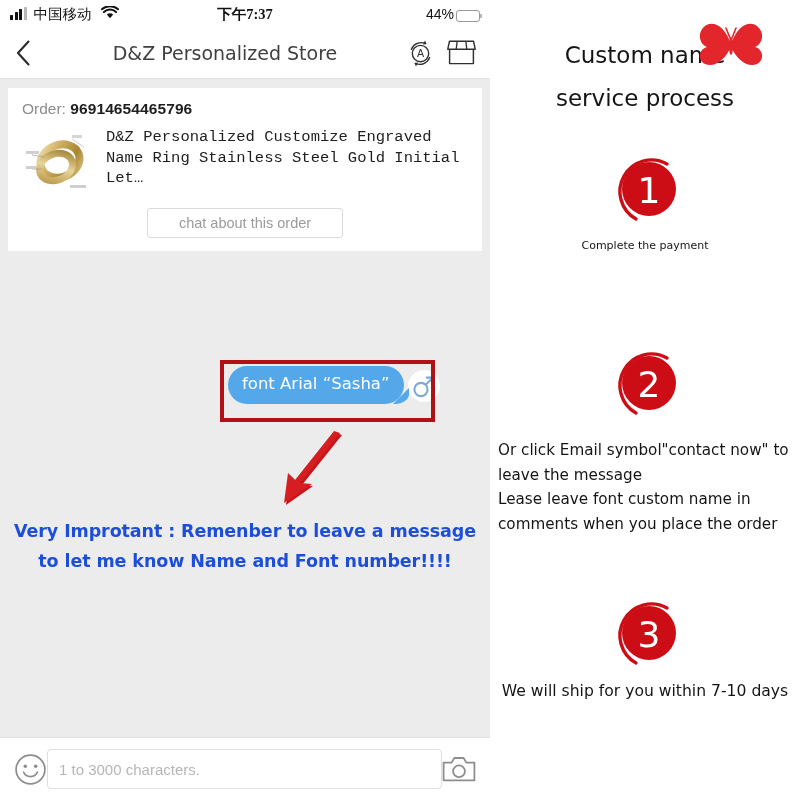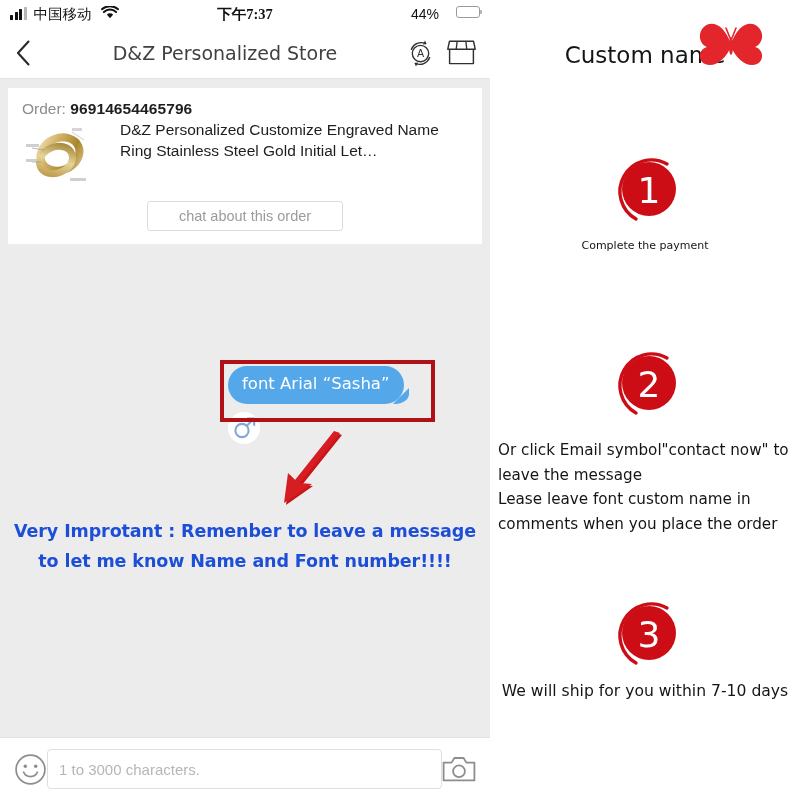--- a/index.html
+++ b/index.html
@@ -77,22 +77,22 @@
     text-align: center;
     font-size: 14.5px;
     font-weight: bold;
     color: #111;
     font-family: Liberation Serif, serif;
     pointer-events: none;
   }
   .sb-right {
     margin-left: auto;
     display: flex;
-    align-items: flex-start;
-    gap: 17px;
+    align-items: flex-end;
+    gap: 2px;
   }
   .battery-pct {
     font-size: 14px;
     color: #111;
   }
   .battery {
     width: 24px;
     height: 12px;
     border: 1.4px solid #9a9a9a;
     border-radius: 3px;
@@ -164,43 +164,43 @@
   
   .order-card {
     background: #ffffff;
     margin: 9px 8px 0 8px;
     padding: 12px 14px 13px 14px;
     box-sizing: border-box;
   }
   .order-line {
     font-size: 15.5px;
     color: #333;
+    margin-bottom: 7px;
   }
   .order-label { color: #8d8d8d; }
   .order-num { color: #1e1e1e; font-weight: bold; letter-spacing: 0.1px; }
   .order-main {
     display: flex;
     gap: 10px;
     align-items: flex-start;
   }
   .thumb {
     width: 74px;
     height: 74px;
     flex: none;
     background: #ffffff;
     position: relative;
     overflow: hidden;
   }
   .order-title {
     font-size: 15.5px;
     line-height: 1.33;
     color: #1e1e1e;
-    font-family: Liberation Sans, sans-serif;
+    font-family: Liberation Mono, monospace;
     padding-top: 2px;
-    margin-left: 14px;
   }
   .chat-order-btn {
     display: block;
     margin: 9px auto 0 auto;
     width: 196px;
     height: 30px;
     line-height: 29px;
     text-align: center;
     border: 1px solid #dcdcdc;
     border-radius: 3px;
@@ -223,21 +223,20 @@
     box-sizing: border-box;
     pointer-events: none;
   }
   .msg-row {
     position: absolute;
     left: 228px;
     top: 287px;
     display: flex;
     align-items: flex-start;
     gap: 4px;
-    flex-direction: column;
   }
   .bubble {
     position: relative;
     background: #54a8ea;
     color: #ffffff;
     font-size: 16.5px;
     padding: 9px 14px 10px 14px;
     border-radius: 19px;
     max-width: 210px;
     font-family: "DejaVu Sans", sans-serif;
@@ -499,20 +498,21 @@
         <path d="M1.6 6.6 L9.6 6.6 L12.4 2.0 L21.6 2.0 L24.4 6.6 L32.4 6.6 L32.4 24.4 L1.6 24.4 Z" stroke="#8d8d8d" stroke-width="1.8" fill="none" stroke-linejoin="round"></path>
         <circle cx="17" cy="15.2" r="5.9" stroke="#8d8d8d" stroke-width="1.8" fill="none"></circle>
       </svg>
     </div>
   </div>
 
   <div class="info">
 
     <div class="info-head">
       <span class="ln">Custom name</span>
+      <span class="ln">service process</span>
     </div>
 
     <div class="butterfly">
       <svg width="72" height="52" viewBox="0 0 72 52">
         <path d="M36 26 C30 8 18 2 10 8 C2 14 4 26 12 29 C4 31 2 42 10 46 C19 50 31 42 36 28 Z" fill="#e2262b"></path>
         <path d="M36 26 C42 8 54 2 62 8 C70 14 68 26 60 29 C68 31 70 42 62 46 C53 50 41 42 36 28 Z" fill="#e2262b"></path>
         <path d="M35 20 L31 10 M37 20 L41 10" stroke="#e2262b" stroke-width="1.6" fill="none" stroke-linecap="round"></path>
         <ellipse cx="36" cy="28" rx="2.1" ry="9" fill="#e2262b"></ellipse>
       </svg>
     </div>

